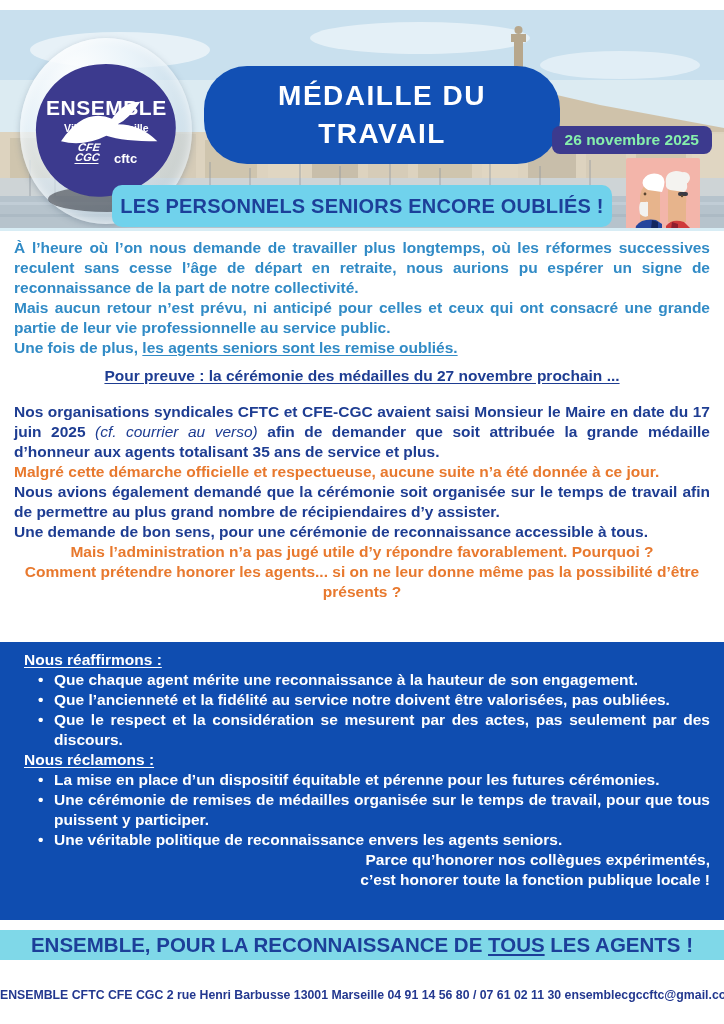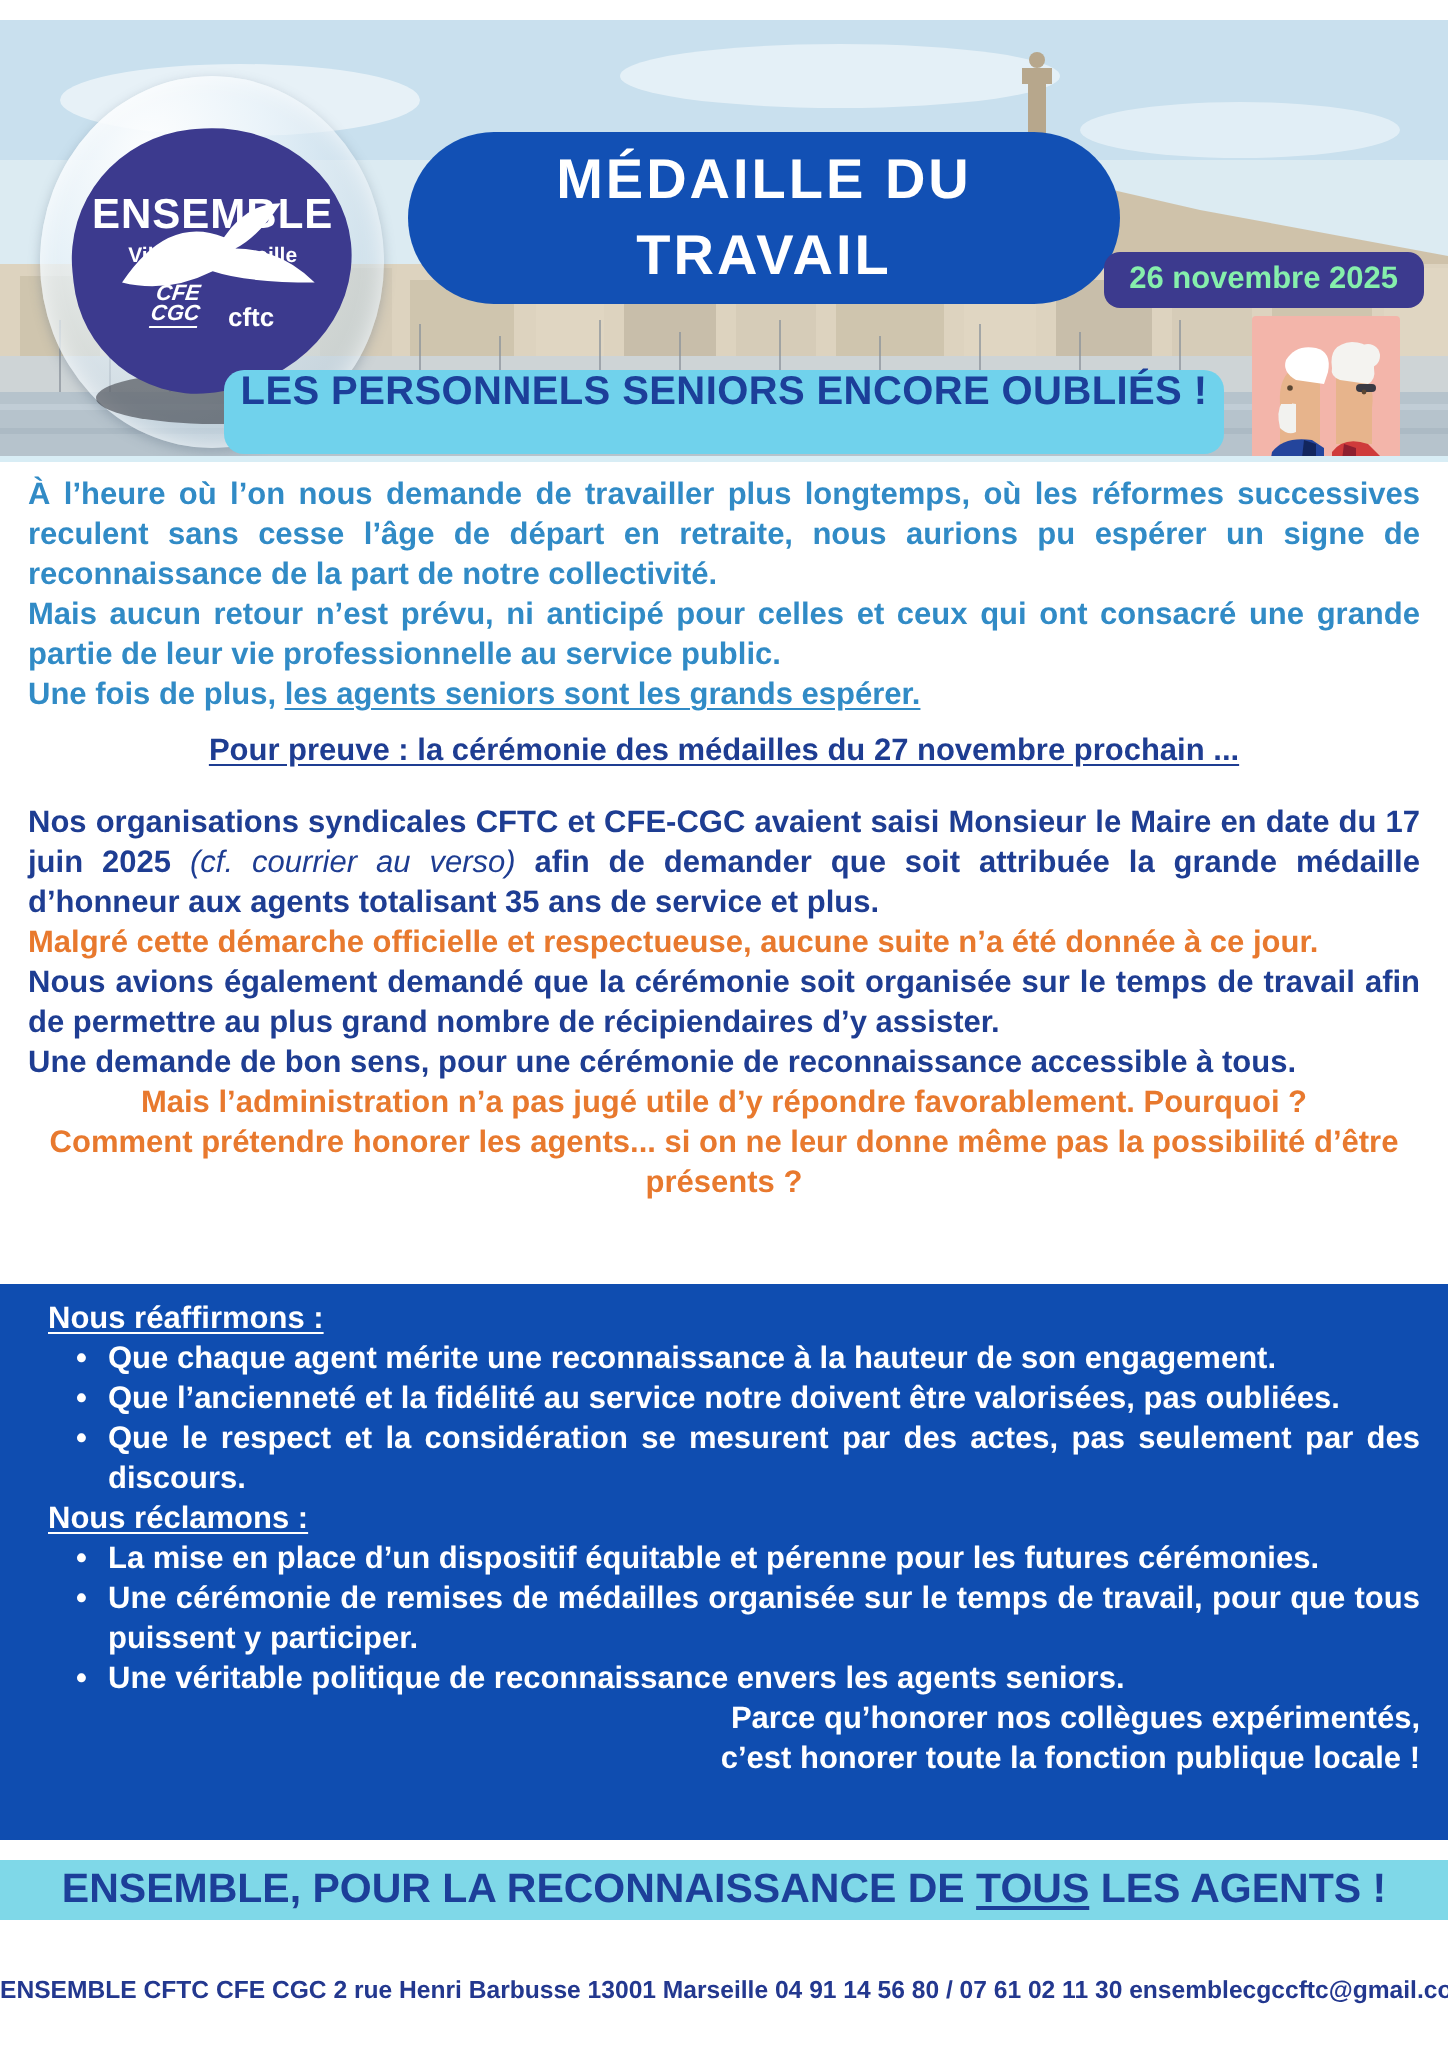--- a/index.html
+++ b/index.html
@@ -32,35 +32,35 @@
   }
   .logo-blob .inner{transform:rotate(6deg);display:flex;flex-direction:column;align-items:center;}
   .logo-title{font-size:21px;letter-spacing:.5px;}
   .logo-sub{font-size:10.5px;margin-top:2px;}
   .logo-orgs{display:flex;align-items:flex-end;gap:14px;margin-top:8px;}
   .cfe{font-style:italic;font-size:11px;line-height:10px;transform:skewX(-8deg);text-align:center;border-bottom:1px solid #fff;padding-bottom:1px;}
   .cftc{display:flex;flex-direction:column;align-items:center;font-size:13px;line-height:11px;}
   .dove{width:16px;height:10px;}
   
   .title-pill{
-    position:absolute;left:204px;top:56px;width:356px;height:86px;border-radius:43px;
+    position:absolute;left:204px;top:56px;width:356px;height:98px;border-radius:43px;
     background:#1250b4;display:flex;align-items:center;justify-content:center;
   }
   .title-pill .t{
     color:#fff;font-size:28px;letter-spacing:1.5px;text-align:center;line-height:1.35;width:300px;
   }
   
   .date-badge{
     position:absolute;right:12px;top:116px;background:#3c3a8e;color:#86efac;
     font-size:15.5px;padding:5px 13px;border-radius:8px;white-space:nowrap;
   }
   
   .subtitle-banner{
     position:absolute;left:112px;top:175px;width:500px;height:42px;border-radius:10px;
-    background:#70d2ec;display:flex;align-items:flex-start;justify-content:center;
+    background:#70d2ec;display:flex;align-items:center;justify-content:center;
   }
   .subtitle-banner .t{color:#1c3f99;font-size:20px;white-space:nowrap;letter-spacing:.2px;}
   
   .seniors{position:absolute;left:626px;top:148px;width:74px;height:80px;overflow:hidden;border-radius:2px;}
   
   .content{
     position:absolute;top:238px;left:14px;width:696px;
     font-size:15.5px;line-height:20px;text-align:justify;
   }
   .c-blue{color:#318bc6;}
@@ -202,21 +202,21 @@
         <path d="M40,80 L40,68 Q46,60 58,64 L64,70 L64,80 Z" fill="#cf3b3b"></path>
         <path d="M46,64 L52,66 L52,80 L44,80 Z" fill="#8e1f2f"></path>
       </svg>
     </div>
   </div>
   <div class="photo-bottom-strip"></div>
 
   <div class="content">
     <div class="c-blue">À l’heure où l’on nous demande de travailler plus longtemps, où les réformes successives reculent sans cesse l’âge de départ en retraite, nous aurions pu espérer un signe de reconnaissance de la part de notre collectivité.</div>
     <div class="c-blue">Mais aucun retour n’est prévu, ni anticipé pour celles et ceux qui ont consacré une grande partie de leur vie professionnelle au service public.</div>
-    <div class="c-blue"><span>Une fois de plus, </span><span class="u">les agents seniors sont les grands espérer.</span></div>
+    <div class="c-blue"><span>Une fois de plus, </span><span class="u">les agents seniors sont les remise oubliés.</span></div>
 
     <div class="gap8"></div>
     <div class="c-navy center u">Pour preuve : la cérémonie des médailles du 27 novembre prochain ...</div>
 
     <div class="gap16"></div>
     <div class="c-navy"><span>Nos organisations syndicales CFTC et CFE-CGC avaient saisi Monsieur le Maire en date du 17 juin 2025 </span><span class="it">(cf. courrier au verso)</span><span> afin de demander que soit attribuée la grande médaille d’honneur aux agents totalisant 35 ans de service et plus.</span></div>
     <div class="c-orange">Malgré cette démarche officielle et respectueuse, aucune suite n’a été donnée à ce jour.</div>
     <div class="c-navy">Nous avions également demandé que la cérémonie soit organisée sur le temps de travail afin de permettre au plus grand nombre de récipiendaires d’y assister.</div>
     <div class="c-navy">Une demande de bon sens, pour une cérémonie de reconnaissance accessible à tous.</div>
     <div class="c-orange center">Mais l’administration n’a pas jugé utile d’y répondre favorablement. Pourquoi ?</div>

